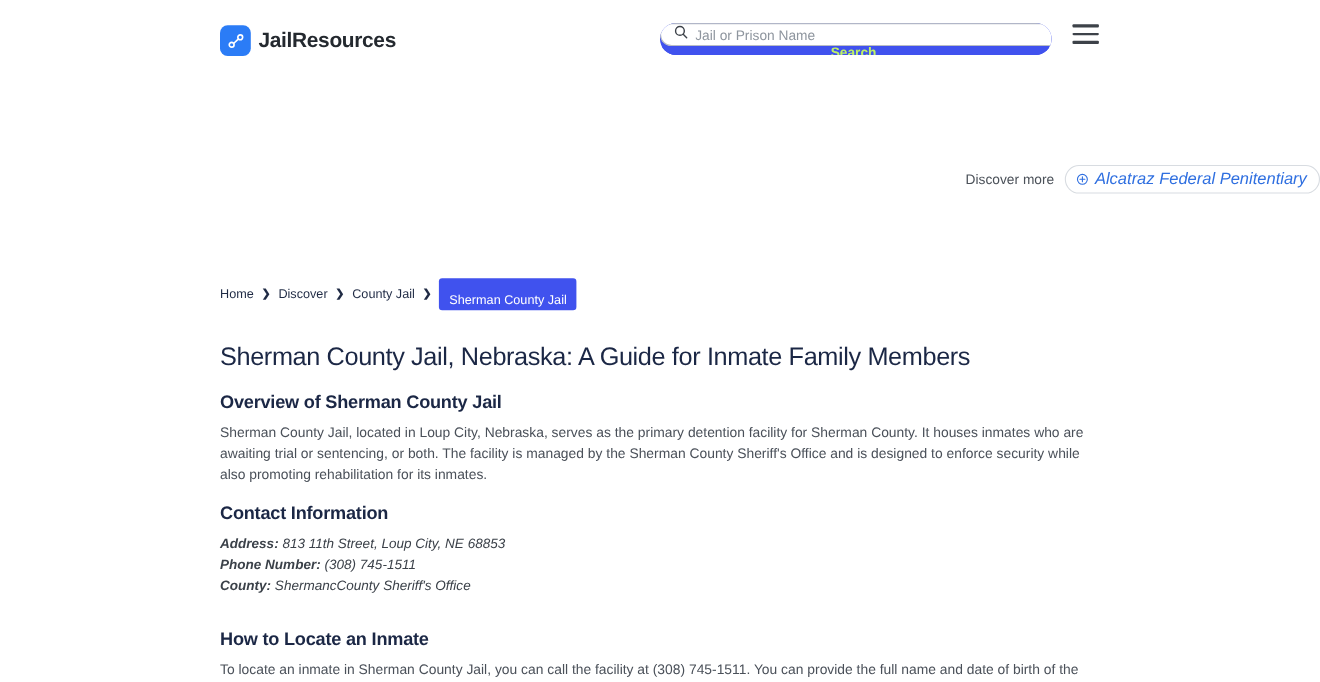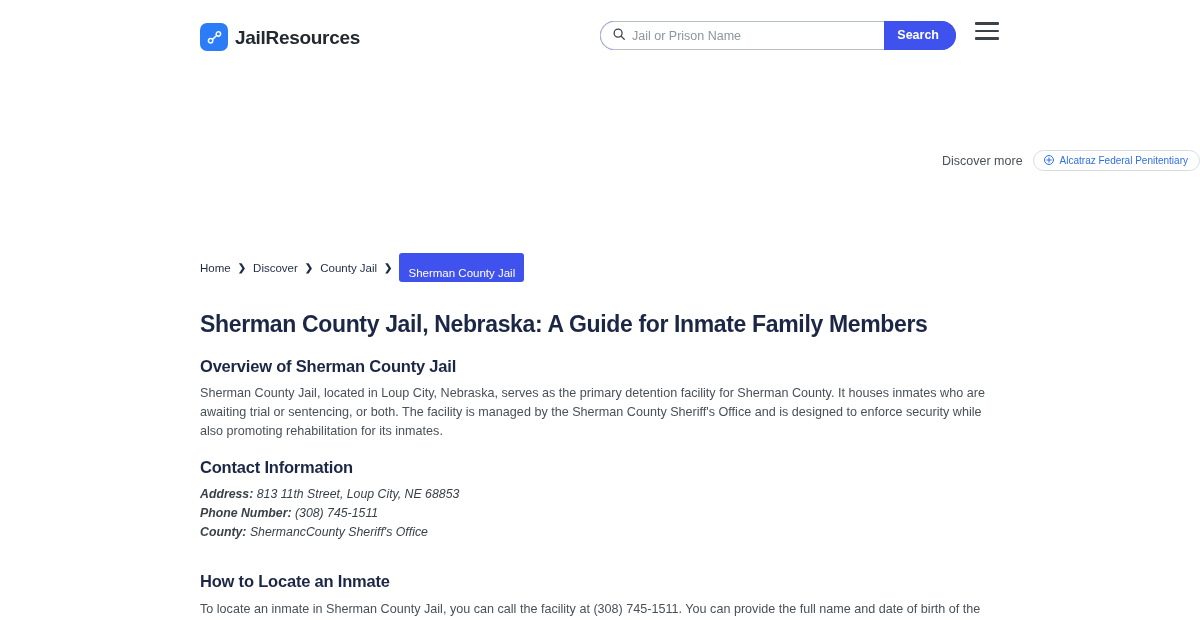--- a/index.html
+++ b/index.html
@@ -53,20 +53,21 @@
     position: absolute;
     left: 600px;
     top: 21px;
     width: 356px;
     height: 29px;
     border-radius: 15px;
     background: #4052ee;
     display: flex;
     align-items: stretch;
     overflow: hidden;
+    flex-direction: column;
   }
 
   .search-field {
     flex: 1 1 auto;
     background: #ffffff;
     border: 1px solid #b9bdc4;
     border-right: none;
     border-radius: 15px 0 0 15px;
     display: flex;
     align-items: center;
@@ -87,21 +88,21 @@
     color: #2c313a;
     min-width: 0;
     padding: 0;
   }
   .search-input::placeholder { color: #8e959e; }
 
   .search-button {
     flex: 0 0 auto;
     border: none;
     background: #4052ee;
-    color: #ffffff;
+    color: #bef264;
     font-family: "Liberation Sans", sans-serif;
     font-size: 12.5px;
     font-weight: 700;
     padding: 0 17px 0 13px;
     cursor: pointer;
     line-height: 1;
     border-radius: 0 15px 15px 0;
   }
 
   
@@ -151,23 +152,24 @@
     gap: 5px;
     border: 1px solid #d8dce1;
     border-radius: 13px;
     padding: 3px 11px 4px 9px;
     background: #ffffff;
     cursor: pointer;
     white-space: nowrap;
   }
 
   .discover-chip-label {
-    font-size: 10px;
+    font-size: 15px;
     color: #2f6fe0;
     font-weight: 400;
+    font-style: italic;
   }
 
   
   .breadcrumb {
     position: absolute;
     top: 253px;
     left: 200px;
     display: flex;
     align-items: center;
     gap: 6px;
@@ -201,21 +203,21 @@
   
   .article {
     position: absolute;
     top: 310px;
     left: 200px;
     width: 800px;
   }
 
   .page-title {
     font-size: 23px;
-    font-weight: 700;
+    font-weight: 400;
     color: #1b2745;
     letter-spacing: -0.35px;
     line-height: 1.25;
     margin-bottom: 17px;
   }
 
   .section-heading {
     font-size: 16.5px;
     font-weight: 700;
     color: #1b2745;

